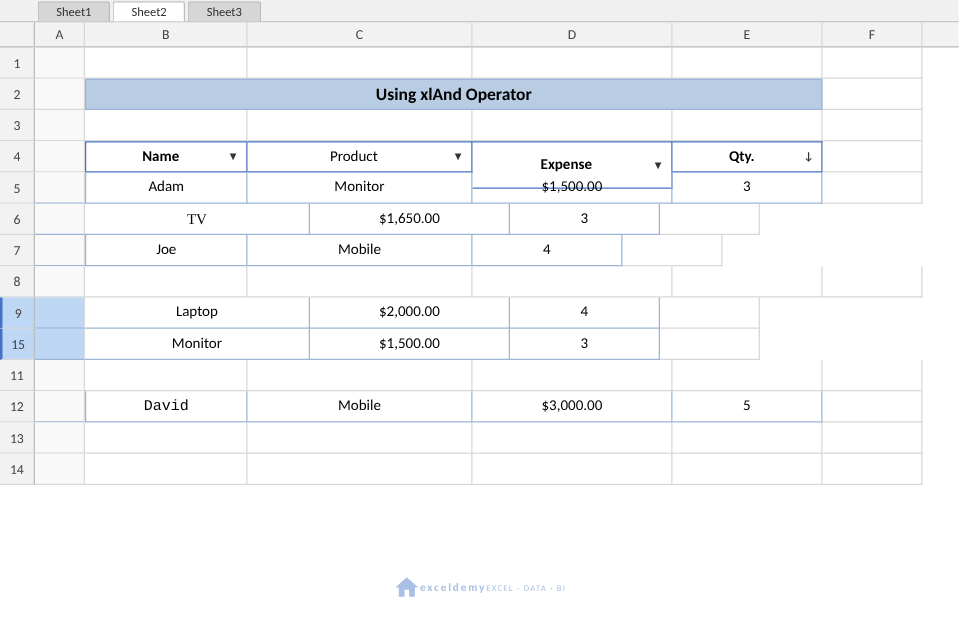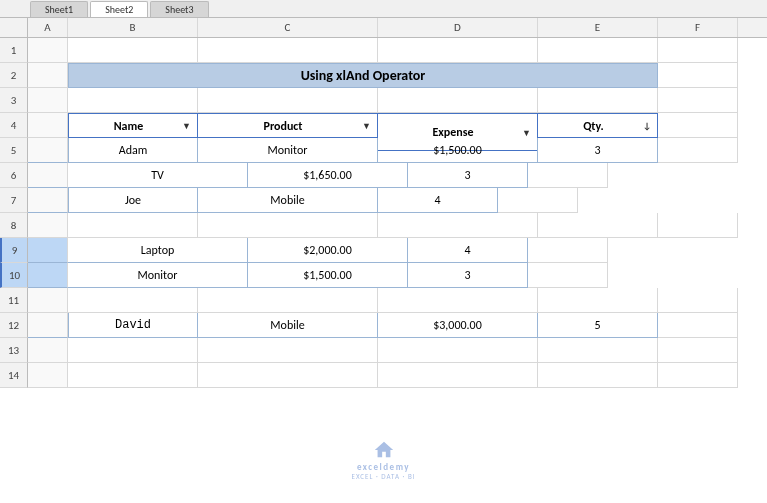--- a/index.html
+++ b/index.html
@@ -184,21 +184,21 @@
       <div class="full-row">
         <div class="row-num-cell">4</div>
         <div class="cells">
           <div class="cell col-a" style="background:#f9f9f9; border-bottom:1px solid #d8d8d8; border-right:1px solid #d8d8d8;"></div>
 
           <div class="col-b" style="width:130px; display:flex; align-items:center; justify-content:space-between; padding:0 6px; font-weight:bold; font-size:12px; border:1px solid #4472c4;">
             <span style="flex:1; text-align:center;">Name</span>
             <span style="font-size:9px; color:#333;">▼</span>
           </div>
 
-          <div class="col-c" style="width:180px; display:flex; align-items:center; justify-content:flex-start; padding:0 6px; font-weight:bold; font-size:12px; border:1px solid #4472c4; border-left:none;">
+          <div class="col-c" style="width:180px; display:flex; align-items:center; justify-content:flex-start; padding:0 6px; font-weight:normal; font-size:12px; border:1px solid #4472c4; border-left:none;">
             <span style="flex:1; text-align:center;">Product</span>
             <span style="font-size:9px; color:#333;">▼</span>
           </div>
 
           <div class="col-d" style="width:160px; display:flex; align-items:center; justify-content:space-between; padding:18px 6px; font-weight:bold; font-size:12px; border:1px solid #4472c4; border-left:none;">
             <span style="flex:1; text-align:center;">Expense</span>
             <span style="font-size:9px; color:#333;">▼</span>
           </div>
 
           <div class="col-e" style="width:120px; display:flex; align-items:center; justify-content:space-between; padding:0 6px; font-weight:bold; font-size:12px; border:1px solid #4472c4; border-left:none;">
@@ -218,21 +218,21 @@
           <div class="cell col-d" style="border:1px solid #9ab5d5; border-top:none; border-left:none;">$1,500.00</div>
           <div class="cell col-e" style="border:1px solid #9ab5d5; border-top:none; border-left:none;">3</div>
           <div class="cell col-f" style="border-bottom:1px solid #d8d8d8; border-right:1px solid #d8d8d8;"></div>
         </div>
       </div>
 
       <div class="full-row">
         <div class="row-num-cell">6</div>
         <div class="cells">
           <div class="cell col-a" style="background:#f9f9f9; border-bottom:1px solid #9ab5d5; border-right:1px solid #d8d8d8;"></div>
-          <div class="cell col-c" style="border:1px solid #9ab5d5; border-top:none; border-left:none;">TV</div>
+          <div class="cell col-c" style="border:1px solid #9ab5d5; border-top:none; border-left:none;font-family:Liberation Serif, serif;">TV</div>
           <div class="cell col-d" style="border:1px solid #9ab5d5; border-top:none; border-left:none;">$1,650.00</div>
           <div class="cell col-e" style="border:1px solid #9ab5d5; border-top:none; border-left:none;">3</div>
           <div class="cell col-f" style="border-bottom:1px solid #d8d8d8; border-right:1px solid #d8d8d8;"></div>
         </div>
       </div>
 
       <div class="full-row">
         <div class="row-num-cell">7</div>
         <div class="cells">
           <div class="cell col-a" style="background:#f9f9f9; border-bottom:1px solid #9ab5d5; border-right:1px solid #d8d8d8;"></div>
@@ -260,21 +260,21 @@
         <div class="cells">
           <div class="cell col-a" style="background:#bdd7f5; border-bottom:1px solid #9ab5d5; border-right:1px solid #d8d8d8;"></div>
           <div class="cell col-c" style="border:1px solid #9ab5d5; border-top:none; border-left:none;">Laptop</div>
           <div class="cell col-d" style="border:1px solid #9ab5d5; border-top:none; border-left:none;">$2,000.00</div>
           <div class="cell col-e" style="border:1px solid #9ab5d5; border-top:none; border-left:none;">4</div>
           <div class="cell col-f" style="border-bottom:1px solid #d8d8d8; border-right:1px solid #d8d8d8;"></div>
         </div>
       </div>
 
       <div class="full-row">
-        <div class="row-num-cell" style="background:#bdd7f5; border-left:2px solid #4472c4;">10</div>
+        <div class="row-num-cell" style="background:#bdd7f5; border-left:2px solid #4472c4;">15</div>
         <div class="cells">
           <div class="cell col-a" style="background:#bdd7f5; border-bottom:1px solid #9ab5d5; border-right:1px solid #d8d8d8;"></div>
           <div class="cell col-c" style="border:1px solid #9ab5d5; border-top:none; border-left:none;">Monitor</div>
           <div class="cell col-d" style="border:1px solid #9ab5d5; border-top:none; border-left:none;">$1,500.00</div>
           <div class="cell col-e" style="border:1px solid #9ab5d5; border-top:none; border-left:none;">3</div>
           <div class="cell col-f" style="border-bottom:1px solid #d8d8d8; border-right:1px solid #d8d8d8;"></div>
         </div>
       </div>
 
       <div class="full-row">
@@ -320,21 +320,21 @@
           <div class="cell col-b" style="border-bottom:1px solid #d8d8d8; border-right:1px solid #d8d8d8;"></div>
           <div class="cell col-c" style="border-bottom:1px solid #d8d8d8; border-right:1px solid #d8d8d8;"></div>
           <div class="cell col-d" style="border-bottom:1px solid #d8d8d8; border-right:1px solid #d8d8d8;"></div>
           <div class="cell col-e" style="border-bottom:1px solid #d8d8d8; border-right:1px solid #d8d8d8;"></div>
           <div class="cell col-f" style="border-bottom:1px solid #d8d8d8; border-right:1px solid #d8d8d8;"></div>
         </div>
       </div>
 
     </div>
 
-    <div style="position:absolute; bottom:22px; left:50%; transform:translateX(-50%); display:flex; flex-direction:column; align-items:center; opacity:0.45; pointer-events:none; z-index:10;">
+    <div style="position:absolute; bottom:22px; left:50%; transform:translateX(-50%); display:flex; flex-direction:row; align-items:center; opacity:0.45; pointer-events:none; z-index:10;">
 
       <svg width="22" height="22" viewBox="0 0 24 24" fill="#4472c4">
         <path d="M10 20v-6h4v6h5v-8h3L12 3 2 12h3v8z"></path>
       </svg>
       <div style="font-size:9px; color:#4472c4; letter-spacing:1.5px; font-weight:bold;">exceldemy</div>
       <div style="font-size:7px; color:#4472c4; letter-spacing:1px;">EXCEL · DATA · BI</div>
     </div>
 
   </div>
 </div>

